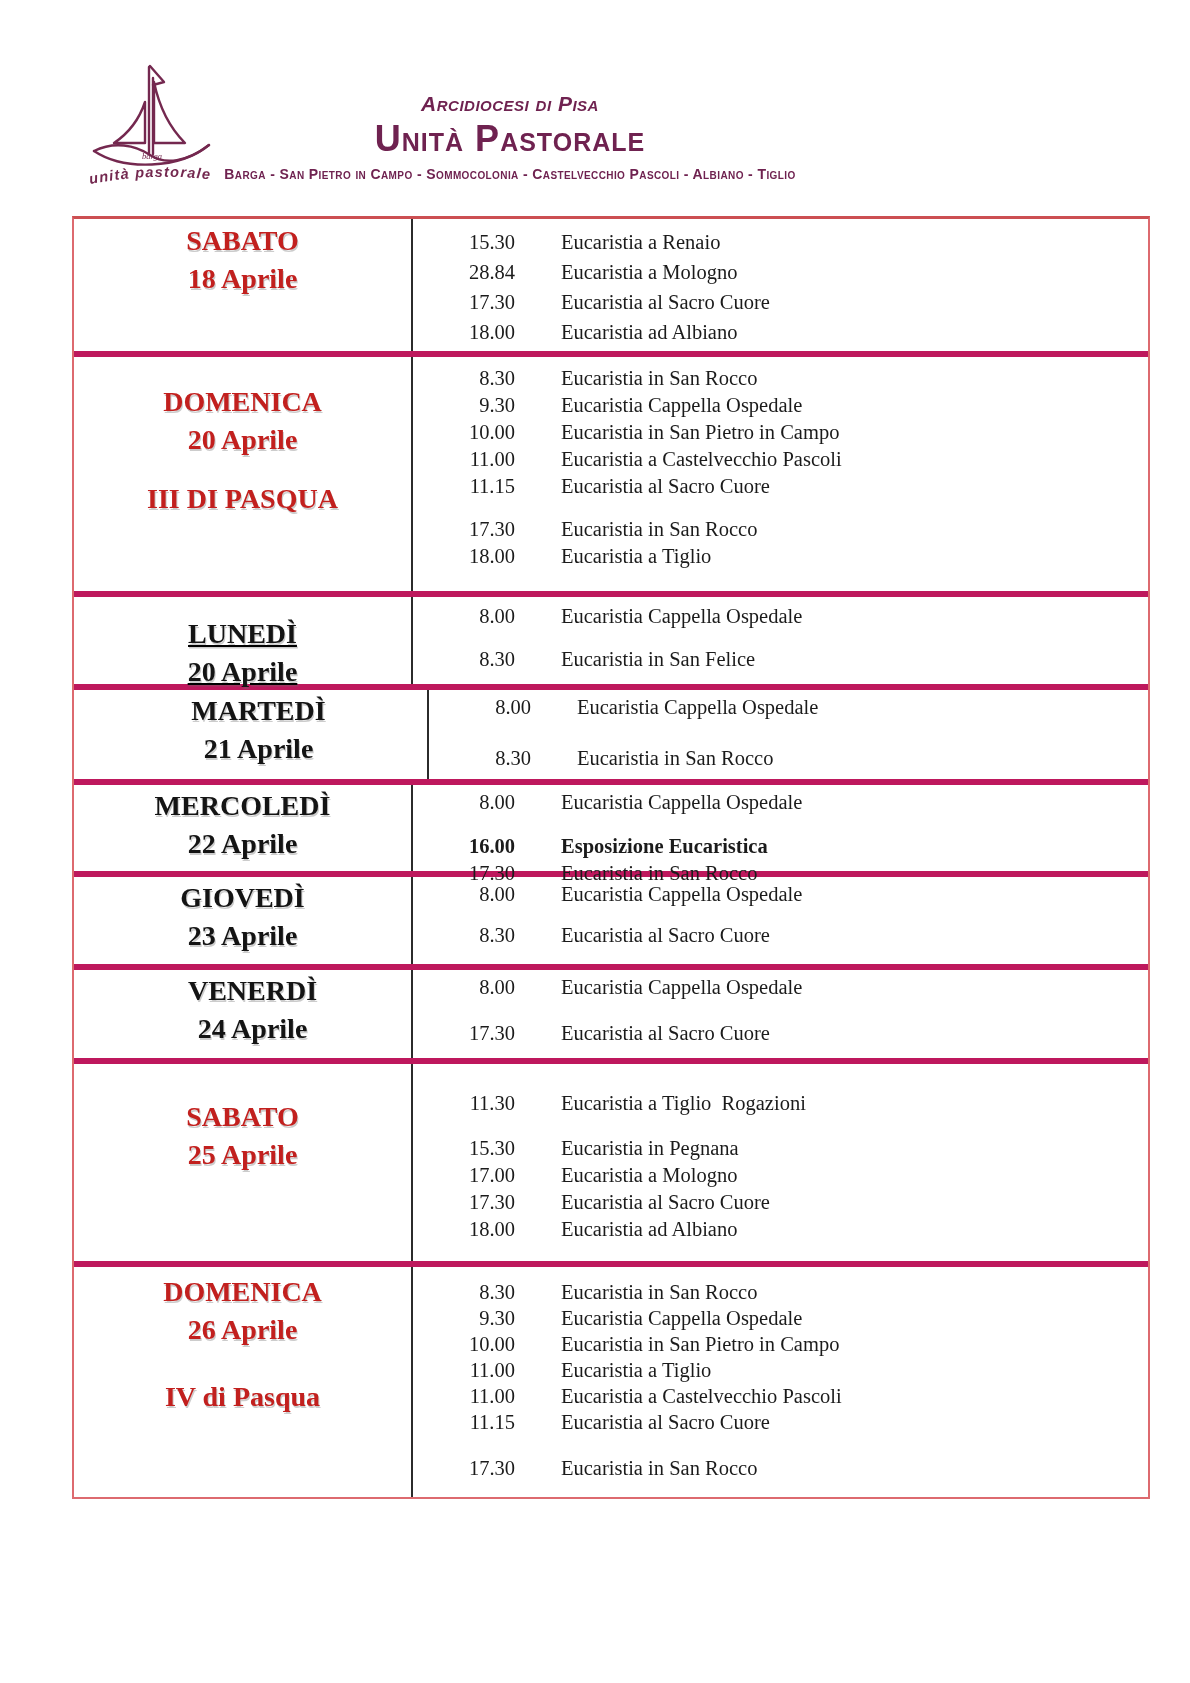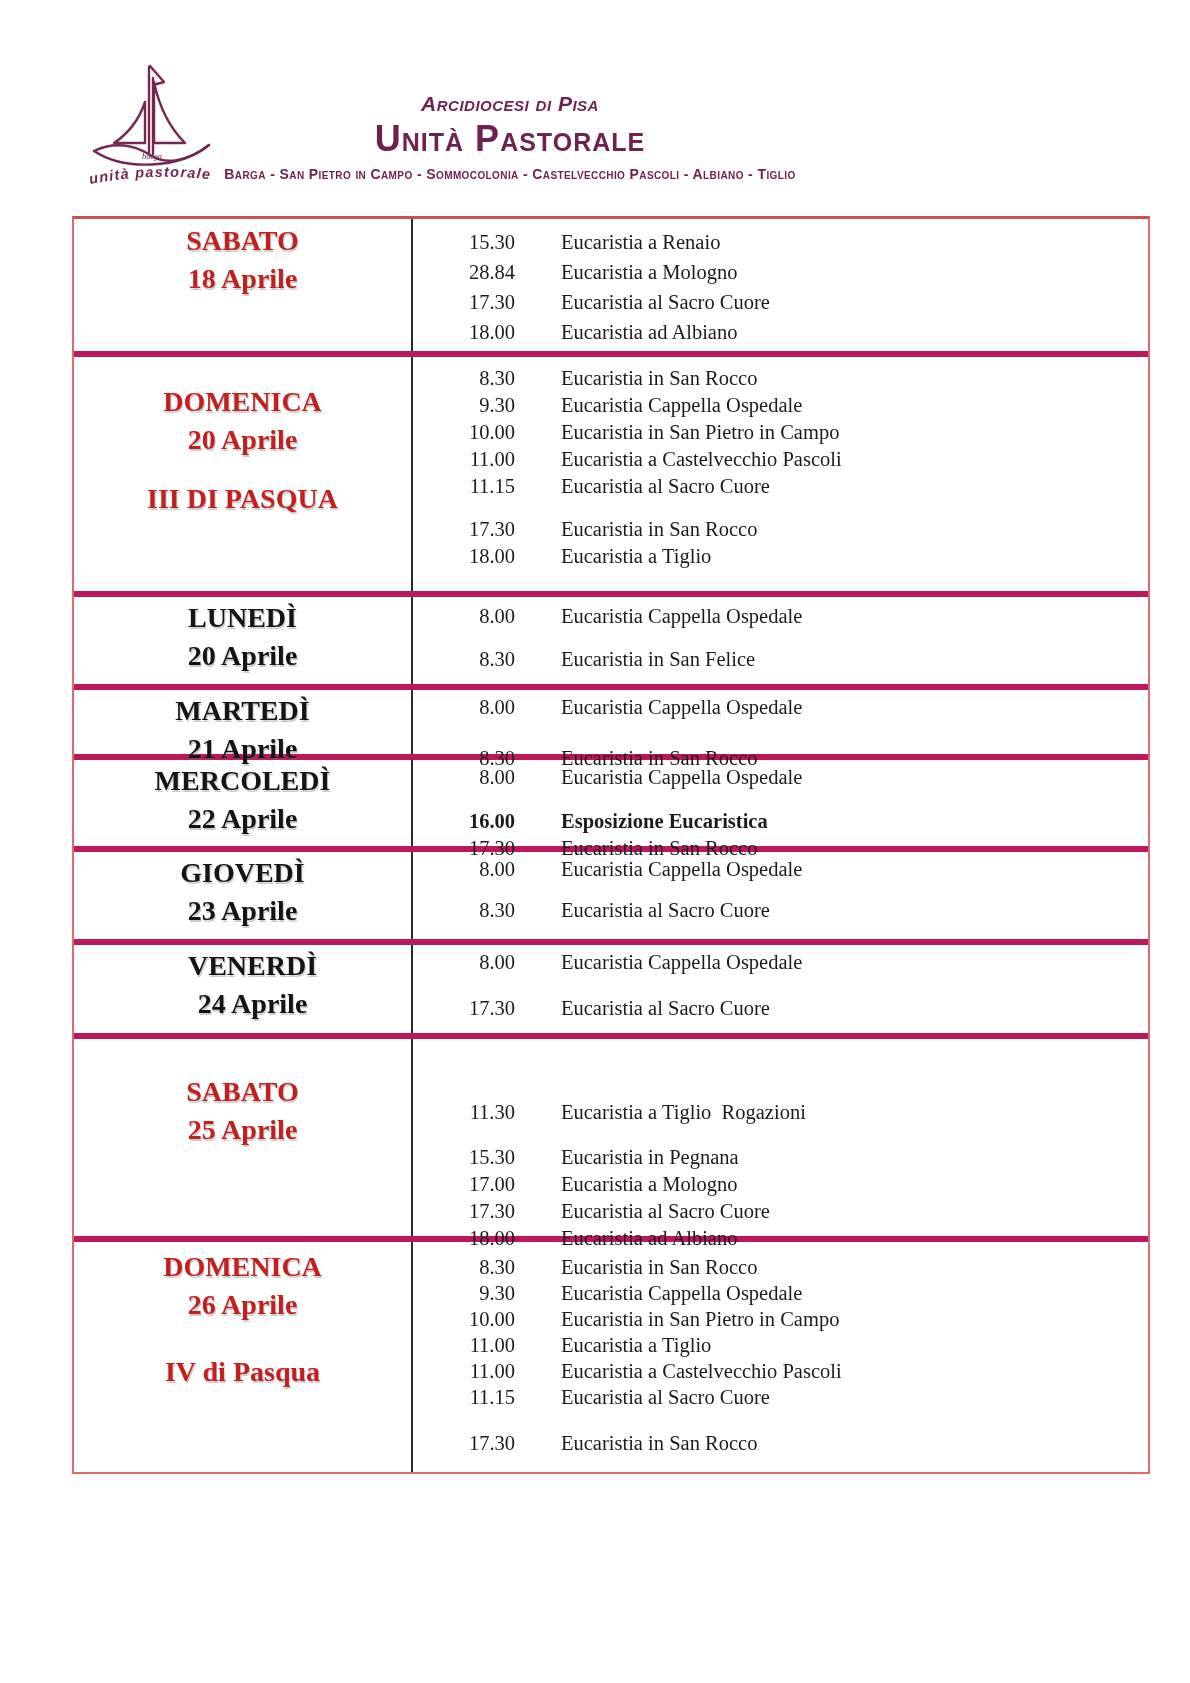--- a/index.html
+++ b/index.html
@@ -37,30 +37,30 @@
   .event-line .desc{margin-left:46px;white-space:pre-wrap;}
   .event-line.bold .time,.event-line.bold .desc{font-weight:bold;}
   
   .row:nth-child(1){height:138px;} .row:nth-child(1) .events-cell{padding-top:8px;}
   .row:nth-child(1) .event-line{line-height:30px;}
   .row:nth-child(1) .day-block{margin-top:3px;}
   .row:nth-child(2){height:240px;} .row:nth-child(2) .events-cell{padding-top:8px;}
   .row:nth-child(2) .day-block{margin-top:26px;} .row:nth-child(2) .feast{margin-top:21px;}
   .row:nth-child(2) .group+.group{margin-top:16px;}
   .row:nth-child(3){height:93px;} .row:nth-child(3) .events-cell{padding-top:6px;}
-  .row:nth-child(3) .day-block{margin-top:2px;} .row:nth-child(3) .group+.group{margin-top:16px;}
-  .row:nth-child(4){height:70px;} .row:nth-child(4) .events-cell{padding-top:4px;}
+  .row:nth-child(3) .day-block{margin-top:18px;text-decoration:underline;} .row:nth-child(3) .group+.group{margin-top:16px;}
+  .row:nth-child(4){height:95px;padding-left:16px;} .row:nth-child(4) .events-cell{padding-top:4px;}
   .row:nth-child(4) .day-block{margin-top:2px;} .row:nth-child(4) .group+.group{margin-top:24px;}
   .row:nth-child(5){height:92px;} .row:nth-child(5) .events-cell{padding-top:4px;}
   .row:nth-child(5) .day-block{margin-top:2px;} .row:nth-child(5) .group+.group{margin-top:17px;}
   .row:nth-child(6){height:93px;} .row:nth-child(6) .events-cell{padding-top:4px;}
   .row:nth-child(6) .day-block{margin-top:2px;} .row:nth-child(6) .group+.group{margin-top:14px;}
   .row:nth-child(7){height:94px;} .row:nth-child(7) .events-cell{padding-top:4px;}
   .row:nth-child(7) .day-block{margin-top:2px;margin-left:20px;} .row:nth-child(7) .group+.group{margin-top:19px;}
-  .row:nth-child(8){height:203px;} .row:nth-child(8) .events-cell{padding-top:60px;}
+  .row:nth-child(8){height:203px;} .row:nth-child(8) .events-cell{padding-top:26px;}
   .row:nth-child(8) .day-block{margin-top:34px;} .row:nth-child(8) .group+.group{margin-top:18px;}
   .row:nth-child(9){height:230px;} .row:nth-child(9) .events-cell{padding-top:12px;}
   .row:nth-child(9) .event-line{line-height:26px;}
   .row:nth-child(9) .day-block{margin-top:6px;} .row:nth-child(9) .feast{margin-top:29px;}
   .row:nth-child(9) .group+.group{margin-top:20px;}
 </style>
 </head>
 <body>
 
 <div class="header">

